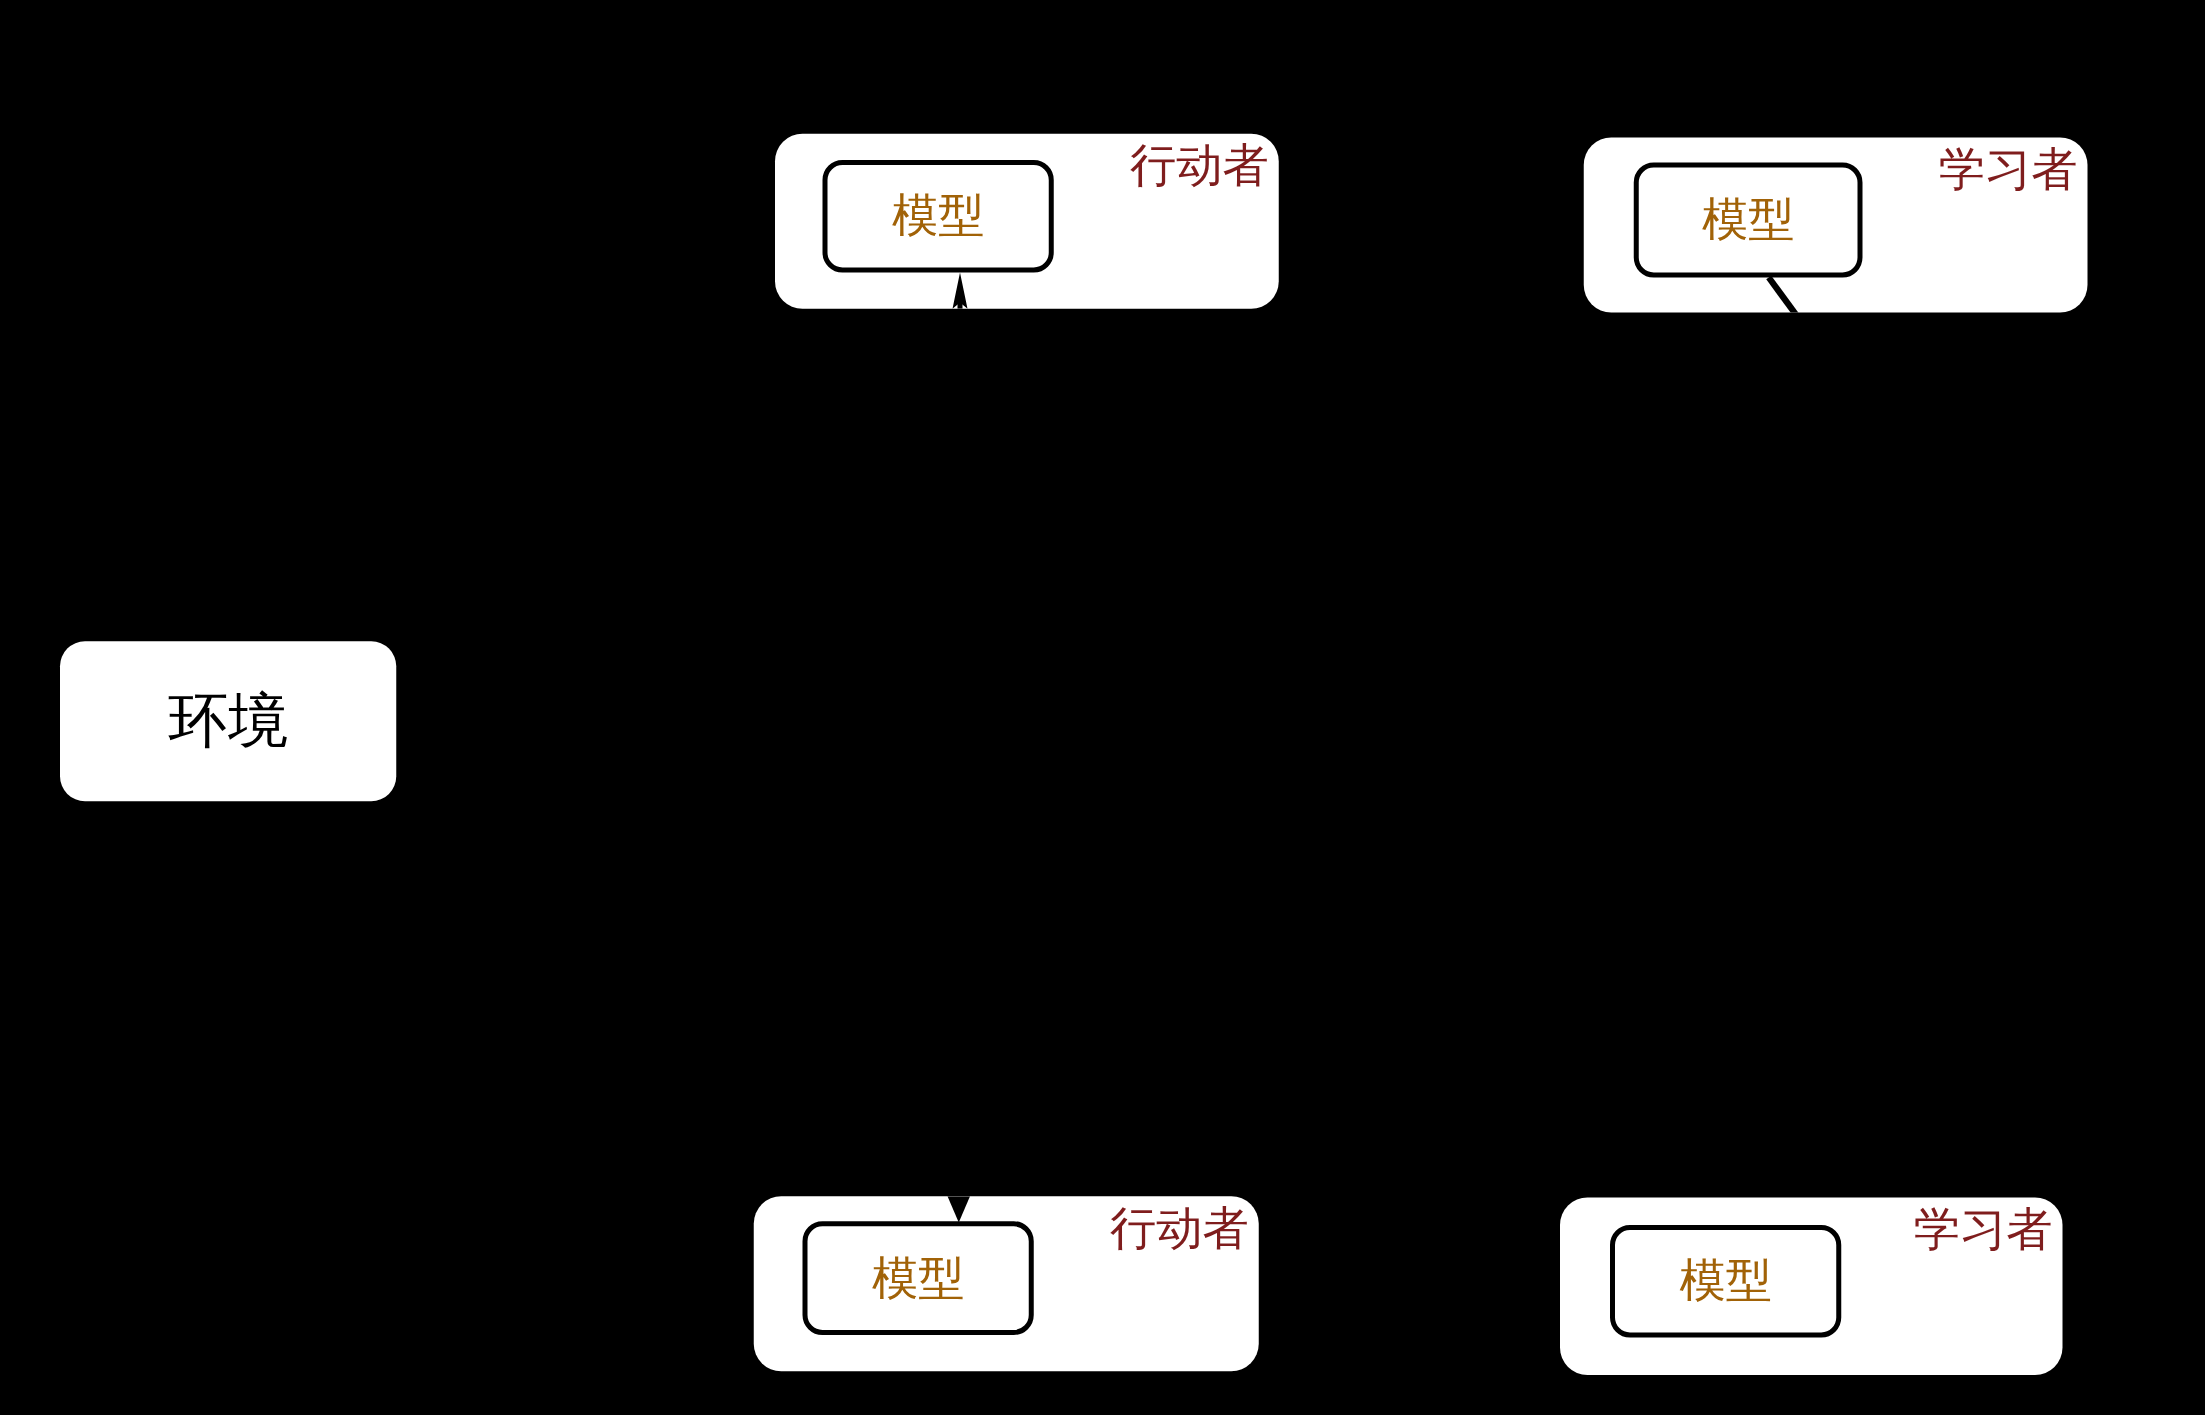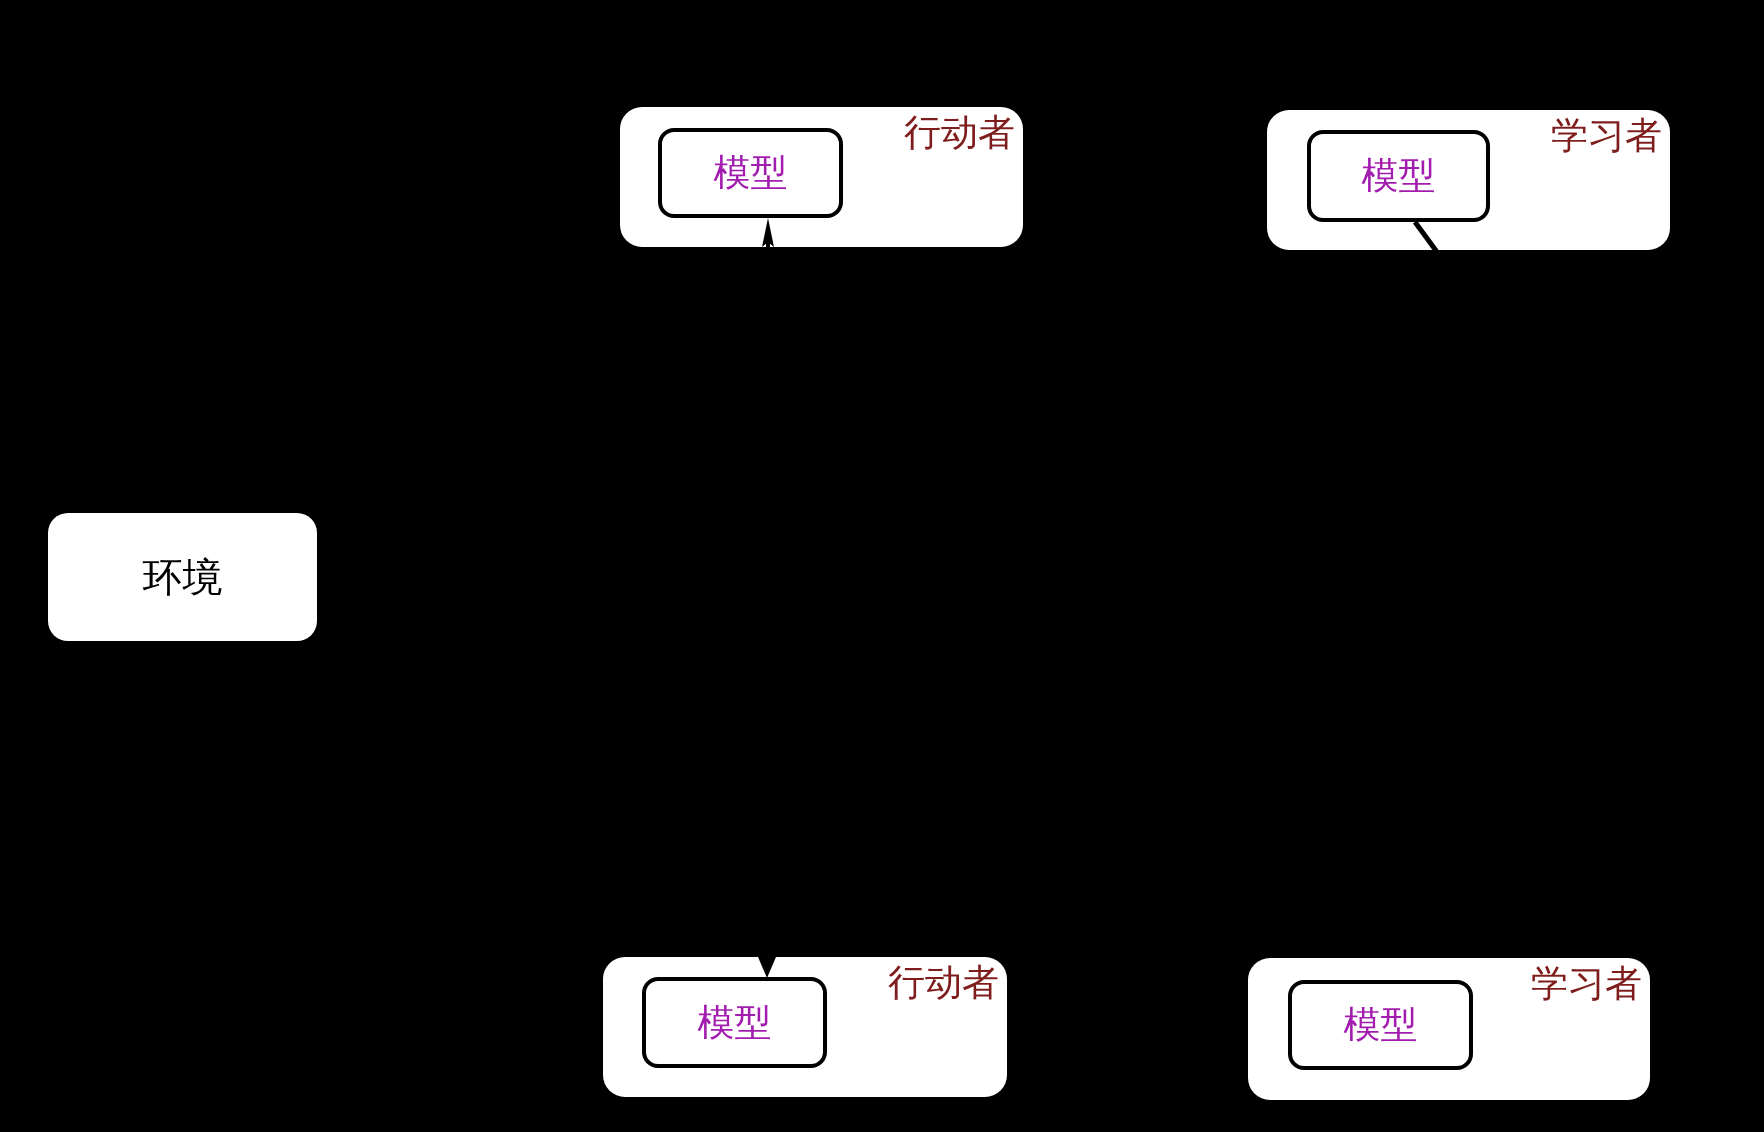--- a/index.html
+++ b/index.html
@@ -19,21 +19,21 @@
     position: absolute;
     background: #ffffff;
     color: #000000;
   }
   .env {
     left: 48px; top: 513px; width: 269px; height: 128px;
     border-radius: 20px;
     display: flex; align-items: center; justify-content: center;
   }
   .env-label {
-    font-size: 40px;
+    font-size: 48px;
     color: #000000;
   }
   .group {
     border-radius: 22px;
   }
   .group-title {
     position: absolute;
     top: 5px; right: 8px;
     font-size: 37px;
     line-height: 1.15;
@@ -43,21 +43,21 @@
   .model {
     position: absolute;
     background: #ffffff;
     border: 4px solid #000000;
     border-radius: 16px;
     box-sizing: border-box;
     display: flex; align-items: center; justify-content: center;
   }
   .model span {
     font-size: 37px;
-    color: #a21caf;
+    color: #a16207;
   }
   .frag {
     position: absolute;
     left: 0; top: 0;
     pointer-events: none;
   }
   #actor-top    { left: 620px;  top: 107px; width: 403px; height: 140px; }
   #actor-top .model    { left: 38px; top: 21px; width: 185px; height: 90px; }
   #learner-top  { left: 1267px; top: 110px; width: 403px; height: 140px; }
   #learner-top .model  { left: 40px; top: 20px; width: 183px; height: 92px; }

